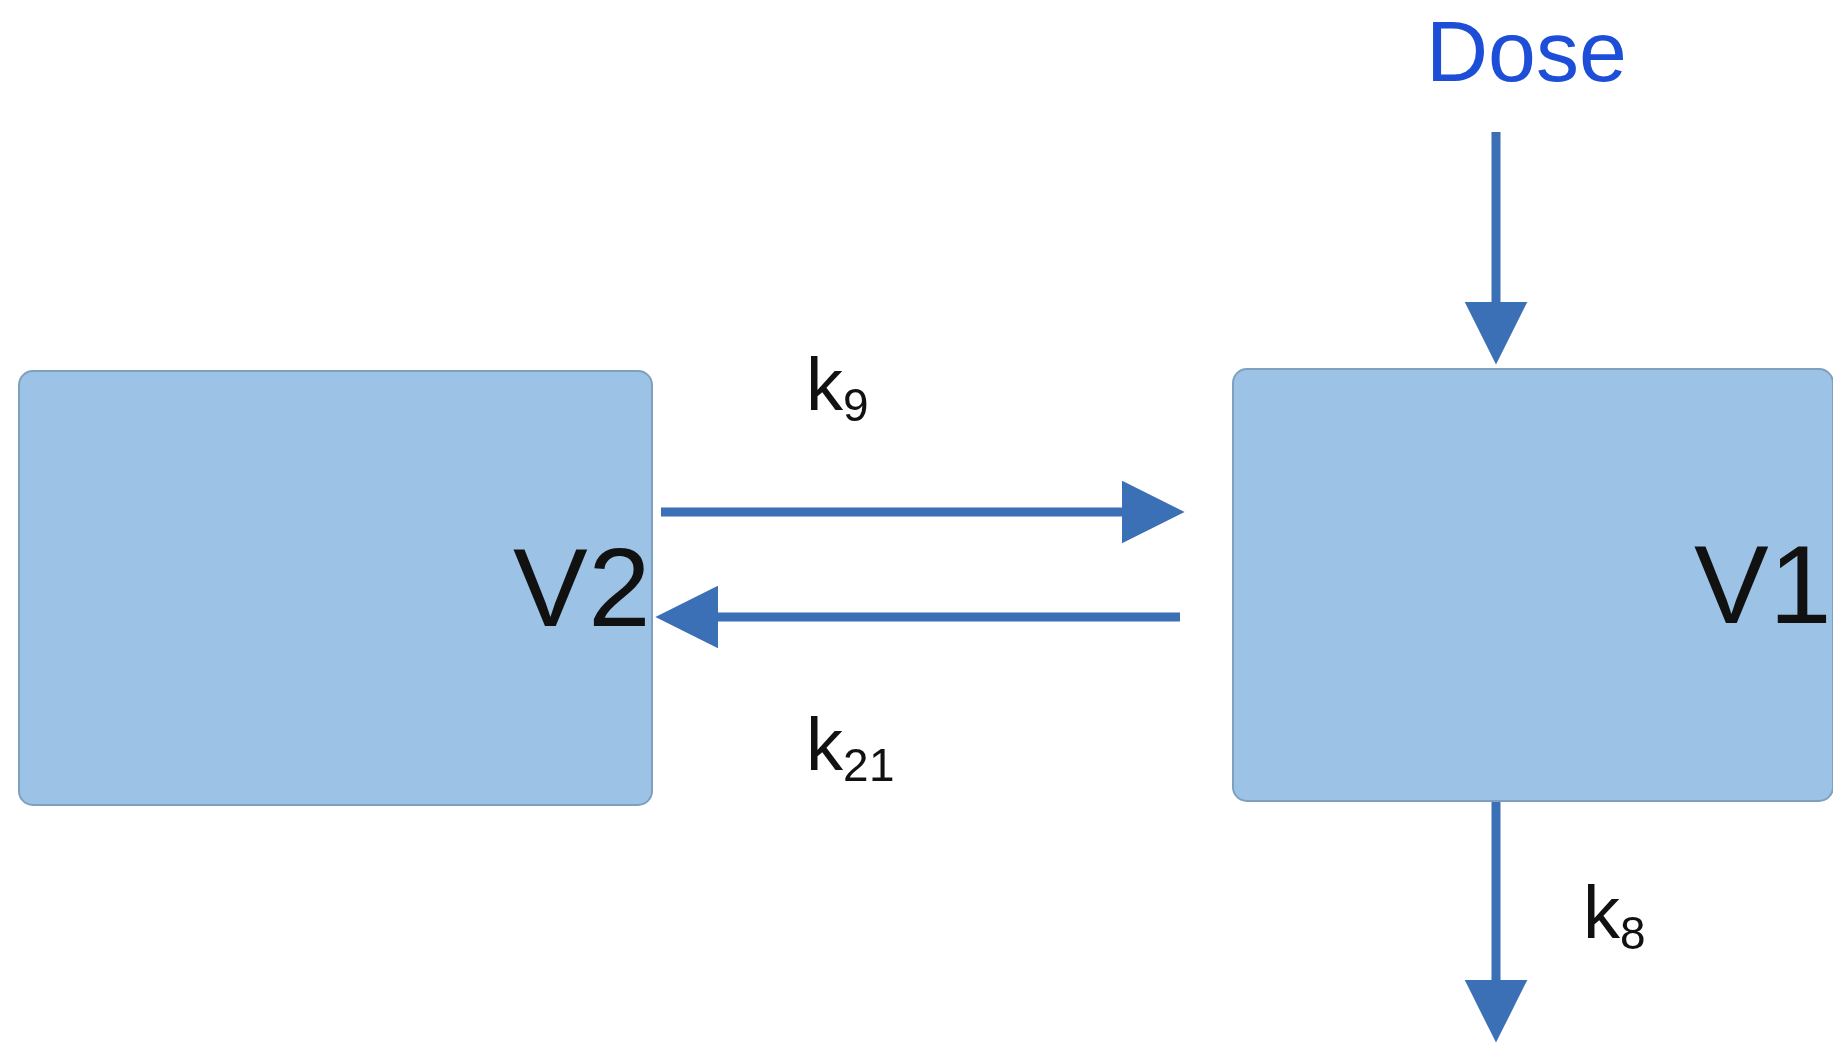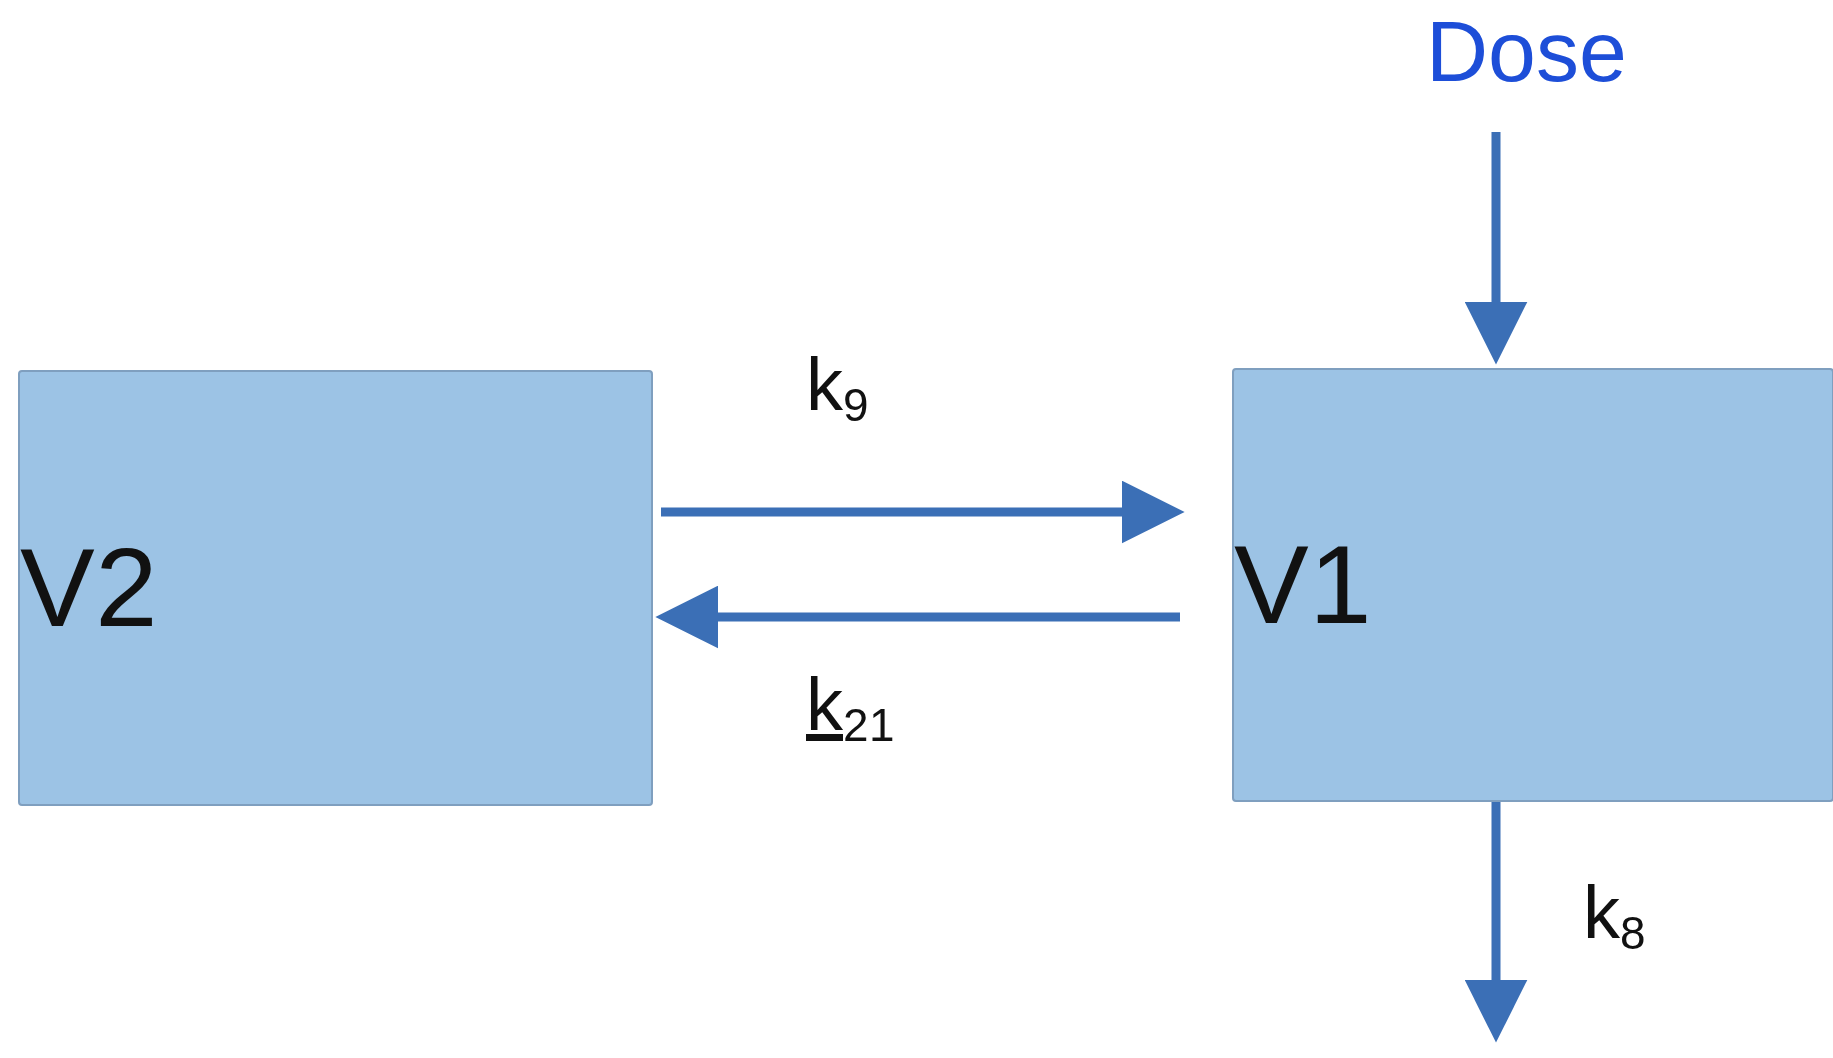--- a/index.html
+++ b/index.html
@@ -15,24 +15,24 @@
     width: 1833px;
     height: 1058px;
     background: #ffffff;
     overflow: hidden;
   }
   .compartment {
     position: absolute;
     box-sizing: border-box;
     background: #9CC3E5;
     border: 2px solid #7F9FBF;
-    border-radius: 4px;
+    border-radius: 15px;
     display: flex;
     align-items: center;
-    justify-content: flex-start;
+    justify-content: flex-end;
   }
   .compartment-label {
     font-size: 112px;
     color: #111111;
     line-height: 1;
     letter-spacing: 0.5px;
     user-select: none;
   }
   #v2-box { left: 18px;   top: 370px; width: 635px; height: 436px; }
   #v1-box { left: 1188px; top: 368px; width: 602px; height: 434px; margin-left: 44px; }
@@ -55,21 +55,21 @@
     user-select: none;
   }
   .rate-label sub {
     font-size: 0.62em;
     vertical-align: baseline;
     position: relative;
     top: 0.24em;
     letter-spacing: 0.5px;
   }
   #label-k12 { left: 806px;  top: 348px; }
-  #label-k21 { left: 806px;  top: 668px; text-decoration: underline; }
+  #label-k21 { left: 806px;  top: 708px; }
   #label-k10 { left: 1583px; top: 876px; }
 
   .dose-label {
     position: absolute;
     font-size: 86px;
     color: #1d4ed8;
     line-height: 1;
     white-space: nowrap;
     user-select: none;
     margin-left: 34px;

